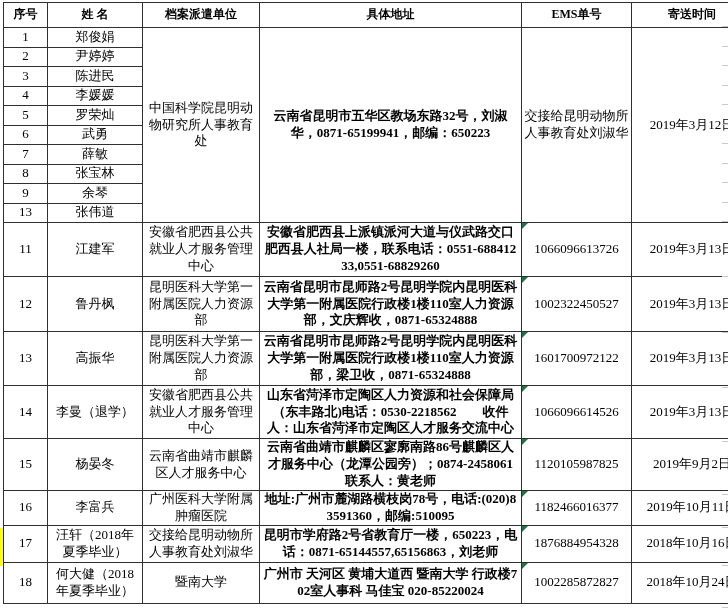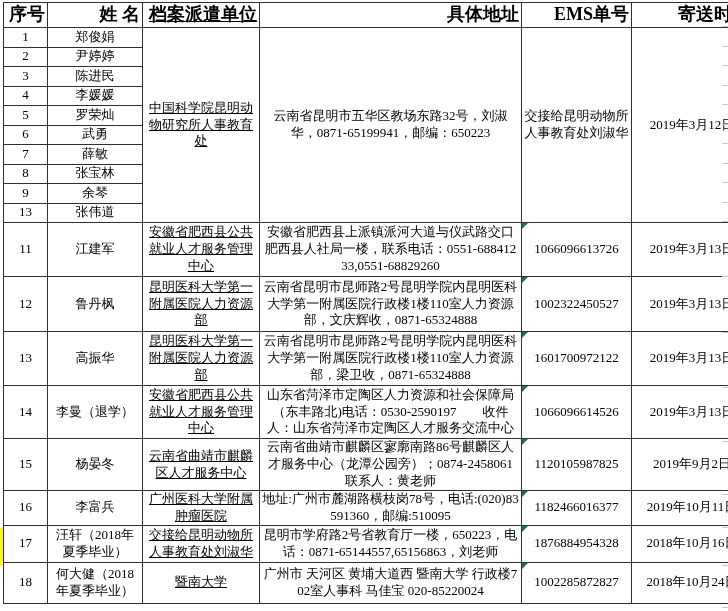--- a/index.html
+++ b/index.html
@@ -11,26 +11,26 @@
   .sheet{position:absolute;left:3px;top:2px;}
   table.grid{
     border-collapse:collapse;table-layout:fixed;width:719px;
   }
   table.grid td{
     border:1px solid #2f2f2f;
     text-align:center;vertical-align:middle;
     padding:0 2px;font-size:13px;line-height:1.3;
     overflow:hidden;word-break:break-all;
   }
-  tr.hdr td{height:24px;font-weight:bold;font-size:18px;text-align:right;}
+  tr.hdr td{height:24px;font-weight:bold;font-size:12px;}
   tr.r-s td{height:18.5px;}
   .c-seq{width:39px;}
   .c-name{width:90px;}
-  .c-unit{width:112px;text-decoration:underline;}
-  .c-addr{width:257px;}
+  .c-unit{width:112px;}
+  .c-addr{width:257px;font-weight:bold;}
   .c-ems{width:105px;position:relative;}
   .c-date{width:116px;}
   td.c-ems .tri{
     position:absolute;top:0;left:0;width:0;height:0;
     border-top:6px solid #217346;border-right:6px solid transparent;
   }
   
   .sliver{position:absolute;left:722px;top:2px;width:6px;}
   .sliver .g{box-sizing:border-box;border-bottom:1px solid #c9c9c9;width:6px;}
   
@@ -117,21 +117,21 @@
     <td class="c-name">高振华</td>
     <td class="c-unit">昆明医科大学第一附属医院人力资源部</td>
     <td class="c-addr">云南省昆明市昆师路2号昆明学院内昆明医科大学第一附属医院行政楼1楼110室人力资源部，梁卫收，0871-65324888</td>
     <td class="c-ems"><span class="tri"></span><span>1601700972122</span></td>
     <td class="c-date">2019年3月13日</td>
   </tr>
   <tr style="height:53px">
     <td class="c-seq">14</td>
     <td class="c-name">李曼（退学）</td>
     <td class="c-unit">安徽省肥西县公共就业人才服务管理中心</td>
-    <td class="c-addr">山东省菏泽市定陶区人力资源和社会保障局（东丰路北)电话：0530-2590197　　收件人：山东省菏泽市定陶区人才服务交流中心</td>
+    <td class="c-addr">山东省菏泽市定陶区人力资源和社会保障局（东丰路北)电话：0530-2218562　　收件人：山东省菏泽市定陶区人才服务交流中心</td>
     <td class="c-ems"><span class="tri"></span><span>1066096614526</span></td>
     <td class="c-date">2019年3月13日</td>
   </tr>
   <tr style="height:52px">
     <td class="c-seq">15</td>
     <td class="c-name">杨晏冬</td>
     <td class="c-unit">云南省曲靖市麒麟区人才服务中心</td>
     <td class="c-addr">云南省曲靖市麒麟区寥廓南路86号麒麟区人才服务中心（龙潭公园旁）；0874-2458061 联系人：黄老师</td>
     <td class="c-ems"><span class="tri"></span><span>1120105987825</span></td>
     <td class="c-date">2019年9月2日</td>

